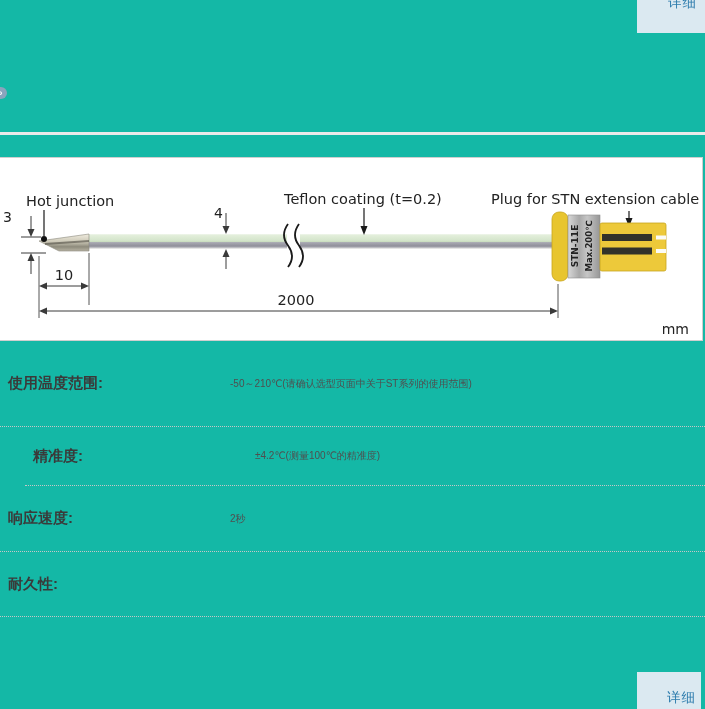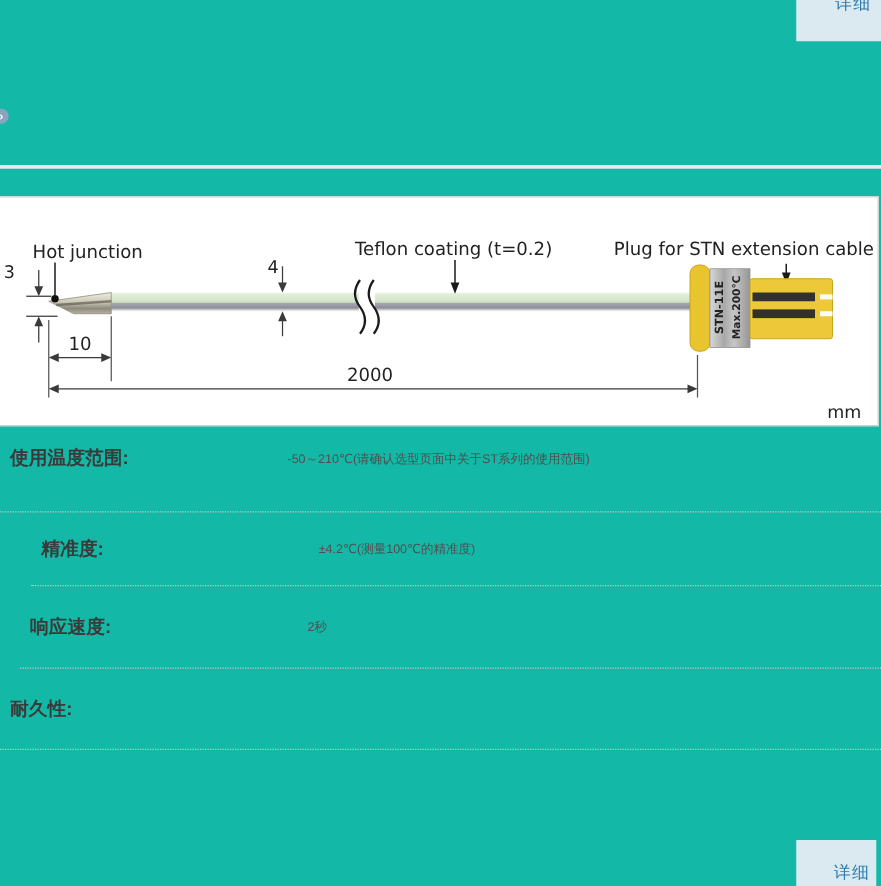--- a/index.html
+++ b/index.html
@@ -25,26 +25,26 @@
 
   .divider{position:absolute;left:0;top:132px;width:705px;height:3px;background:#e9e9e9;}
 
   
   .diagram-box{position:absolute;left:-8px;top:157px;width:711px;height:184px;
       border:1px solid #cfcfcf;background:#fff;box-sizing:border-box;}
   .diagram-box svg{display:block;}
   .dg-text{font-family:"DejaVu Sans",sans-serif;fill:#222;}
 
   
-  .specs{position:absolute;left:0;top:324px;width:705px;}
+  .specs{position:absolute;left:0;top:341px;width:705px;}
   .spec-row{display:flex;align-items:center;border-bottom:1px dotted #c6c6c6;
       box-sizing:border-box;}
   .spec-row:nth-child(1){height:86px;}
   .spec-row:nth-child(2){height:59px;margin-left:25px;}
-  .spec-row:nth-child(3){height:66px;margin-left:16px;}
+  .spec-row:nth-child(3){height:66px;}
   .spec-row:nth-child(4){height:65px;}
   .spec-label{width:222px;padding-left:8px;font-weight:bold;font-size:15px;color:#3a3a3a;
       flex-shrink:0;}
   .spec-value{font-size:10px;color:#4f4f4f;padding-right:10px;}
 </style>
 </head>
 <body>
 
 <div class="page">
 

